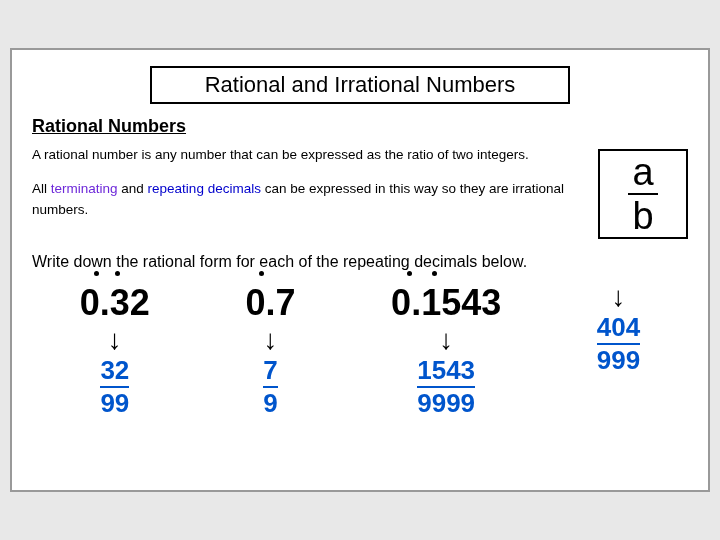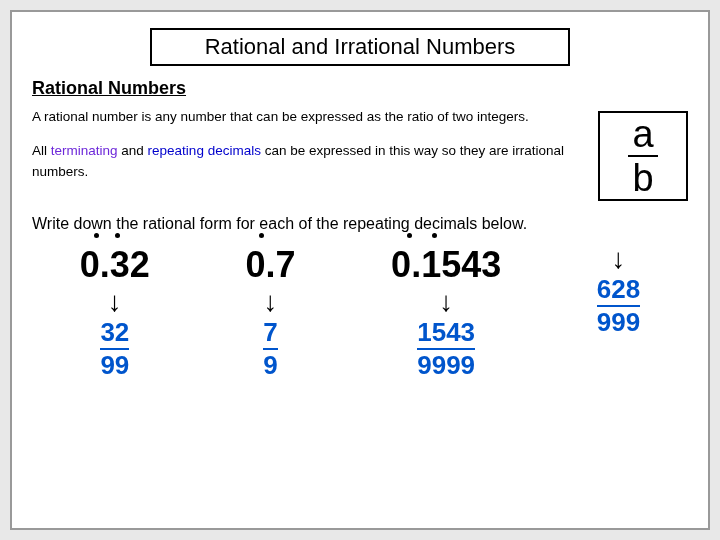--- a/index.html
+++ b/index.html
@@ -10,21 +10,21 @@
       background: #e8e8e8;
       font-family: 'Comic Sans MS', 'Chalkboard SE', cursive, sans-serif;
       overflow: hidden;
       display: flex;
       align-items: center;
       justify-content: center;
     }
 
     .slide {
       width: 700px;
-      height: 520px;
+      height: 444px;
       background: white;
       border: 2px solid #999;
       padding: 16px 20px;
       position: relative;
     }
 
     .title-box {
       border: 2px solid black;
       display: inline-block;
       padding: 4px 24px;
@@ -275,20 +275,20 @@
       <div class="result-fraction">
         <span class="r-num">1543</span>
         <div class="r-line"></div>
         <span class="r-den">9999</span>
       </div>
     </div>
 
     <div class="example-item">
       <div class="arrow-down">↓</div>
       <div class="result-fraction">
-        <span class="r-num">628</span>
+        <span class="r-num">404</span>
         <div class="r-line"></div>
         <span class="r-den">999</span>
       </div>
     </div>
 
   </div>
 </div>
 
 </body></html>

